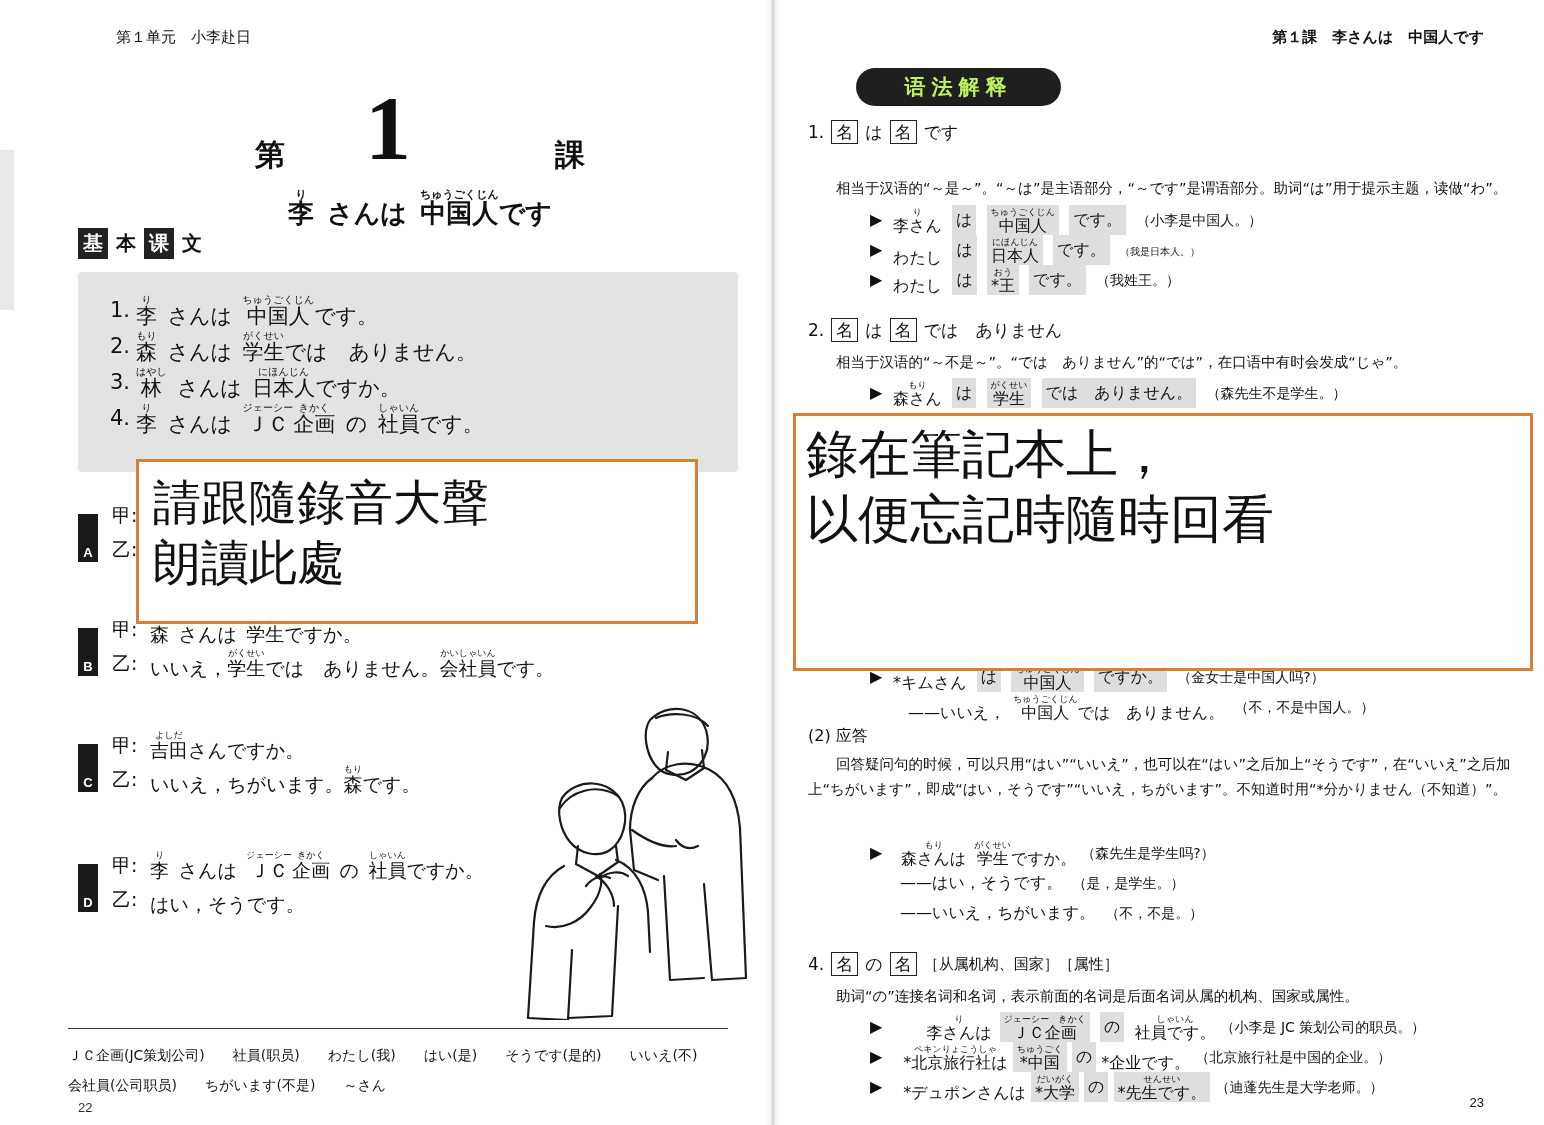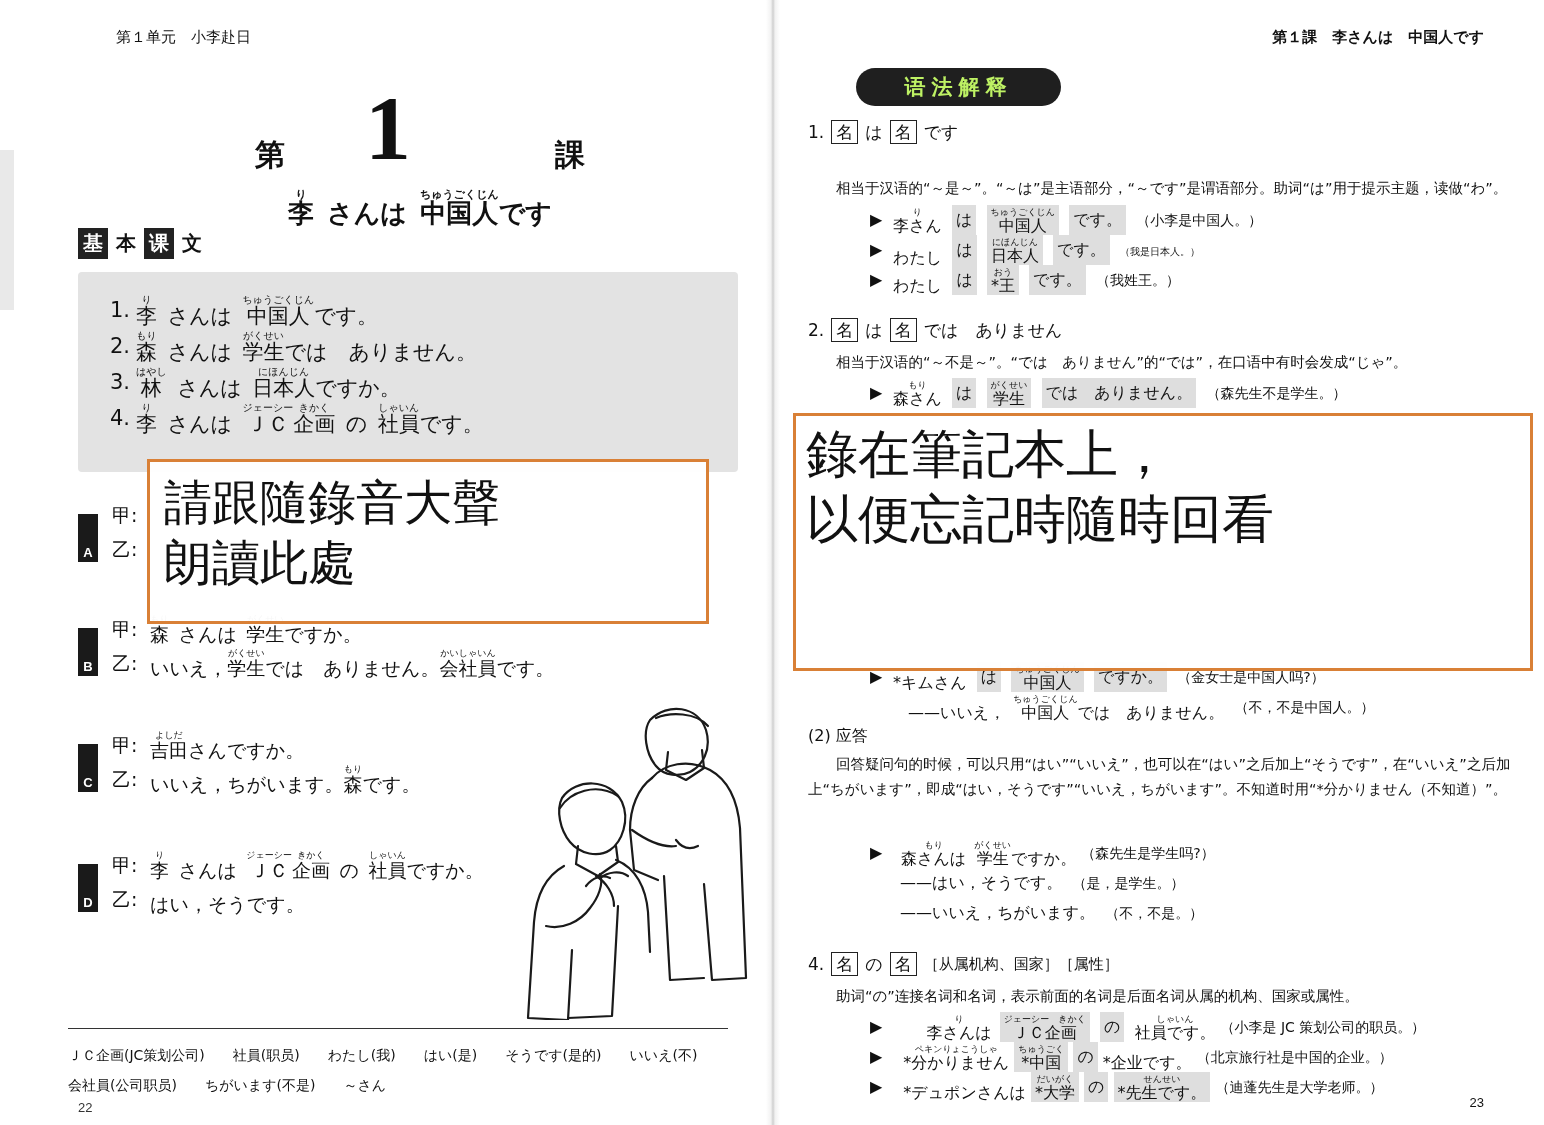--- a/index.html
+++ b/index.html
@@ -64,21 +64,21 @@
   .expl{font-size:14.5px;line-height:25px;font-family:"DejaVu Sans",sans-serif;}
   .ex{font-size:16px;line-height:30px;white-space:nowrap;font-family:"DejaVu Sans",sans-serif;}
   .ex .arrow{display:inline-block;width:18px;color:#111;}
   .hl{background:#dedede;padding:0 4px;display:inline-block;}
   .ex .rb .ruby{font-size:9px;}
   .r-pgnum{position:absolute;right:60px;top:1095px;font-size:13px;font-family:"Liberation Sans",sans-serif;}
 
   
   .callout{position:absolute;border:3px solid #d98036;background:rgba(255,255,255,0.96);
            font-family:"DejaVu Sans",sans-serif;color:#111;line-height:1.25;}
-  .callout-left{left:136px;top:459px;width:562px;height:165px;font-size:48px;padding:10px 14px;box-sizing:border-box;margin-left:11px;}
+  .callout-left{left:136px;top:459px;width:562px;height:165px;font-size:48px;padding:10px 14px;box-sizing:border-box;}
   .callout-right{left:793px;top:413px;width:740px;height:258px;font-size:52px;padding:6px 10px;box-sizing:border-box;}
   .callout .ln{white-space:nowrap;}
 </style>
 </head>
 <body>
 
 <div class="page left-page">
   <div class="edge-mark"></div>
 
   <div class="l-head">第１单元　小李赴日</div>
@@ -238,21 +238,21 @@
     <span style="font-size:15px">［从属机构、国家］［属性］</span>
   </div>
 </div>
 <div class="expl" style="position:absolute;left:808px;top:984px;width:712px;text-indent:28px;">助词“の”连接名词和名词，表示前面的名词是后面名词从属的机构、国家或属性。</div>
 <div class="ex" style="position:absolute;left:870px;top:1012px;">
   <span class="arrow">▶</span>&nbsp;&nbsp;&nbsp;&nbsp;&nbsp;
   <span class="rb"><span class="ruby">り</span><span class="base">李さんは　</span></span><span class="hl"><span class="rb"><span class="ruby">ジェーシー　きかく</span><span class="base">ＪＣ企画</span></span></span>&nbsp;&nbsp;<span class="hl">の</span>&nbsp;&nbsp;<span class="rb"><span class="ruby">しゃいん</span><span class="base">社員です。</span></span>&nbsp;<span style="font-size:14px">（小李是 JC 策划公司的职员。）</span>
 </div>
 <div class="ex" style="position:absolute;left:870px;top:1042px;">
   <span class="arrow">▶</span>&nbsp;&nbsp;
-  <span class="rb"><span class="ruby">ペキンりょこうしゃ</span><span class="base">*分かりません</span></span>&nbsp;<span class="hl"><span class="rb"><span class="ruby">ちゅうごく</span><span class="base">*中国</span></span></span>&nbsp;<span class="hl">の</span>&nbsp;<span class="rb"><span class="ruby">&nbsp;</span><span class="base">*企业です。</span></span>&nbsp;<span style="font-size:14px">（北京旅行社是中国的企业。）</span>
+  <span class="rb"><span class="ruby">ペキンりょこうしゃ</span><span class="base">*北京旅行社は</span></span>&nbsp;<span class="hl"><span class="rb"><span class="ruby">ちゅうごく</span><span class="base">*中国</span></span></span>&nbsp;<span class="hl">の</span>&nbsp;<span class="rb"><span class="ruby">&nbsp;</span><span class="base">*企业です。</span></span>&nbsp;<span style="font-size:14px">（北京旅行社是中国的企业。）</span>
 </div>
 <div class="ex" style="position:absolute;left:870px;top:1072px;">
   <span class="arrow">▶</span>&nbsp;&nbsp;
   <span class="rb"><span class="ruby">&nbsp;</span><span class="base">*デュポンさんは</span></span>&nbsp;<span class="hl"><span class="rb"><span class="ruby">だいがく</span><span class="base">*大学</span></span></span>&nbsp;<span class="hl">の</span>&nbsp;<span class="hl"><span class="rb"><span class="ruby">せんせい</span><span class="base">*先生です。</span></span></span>&nbsp;<span style="font-size:14px">（迪蓬先生是大学老师。）</span>
 </div>
 
 <div class="r-pgnum">23</div>
 
 <div class="gutter"></div>
 

